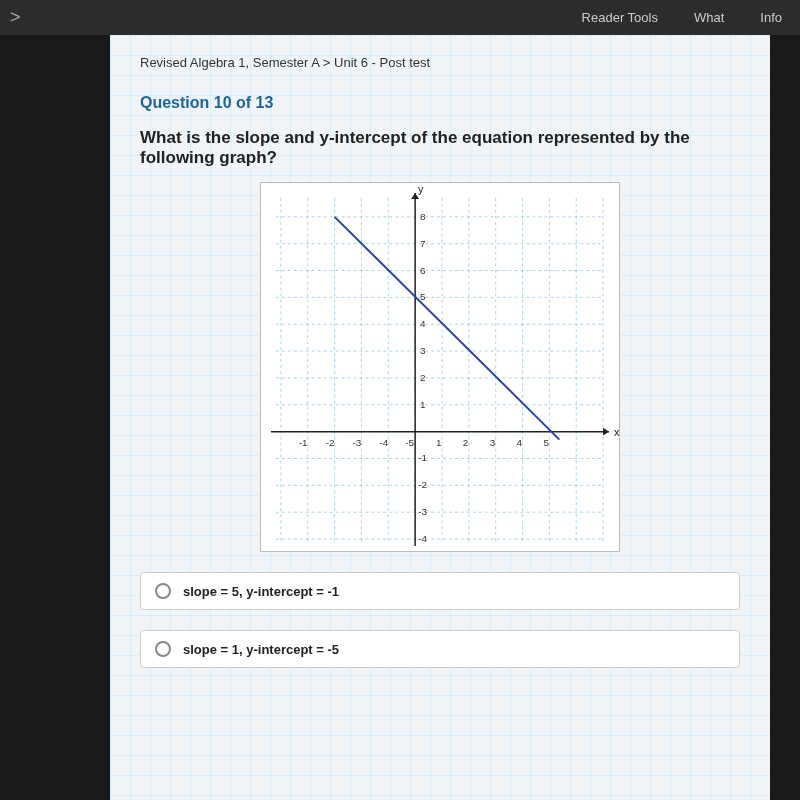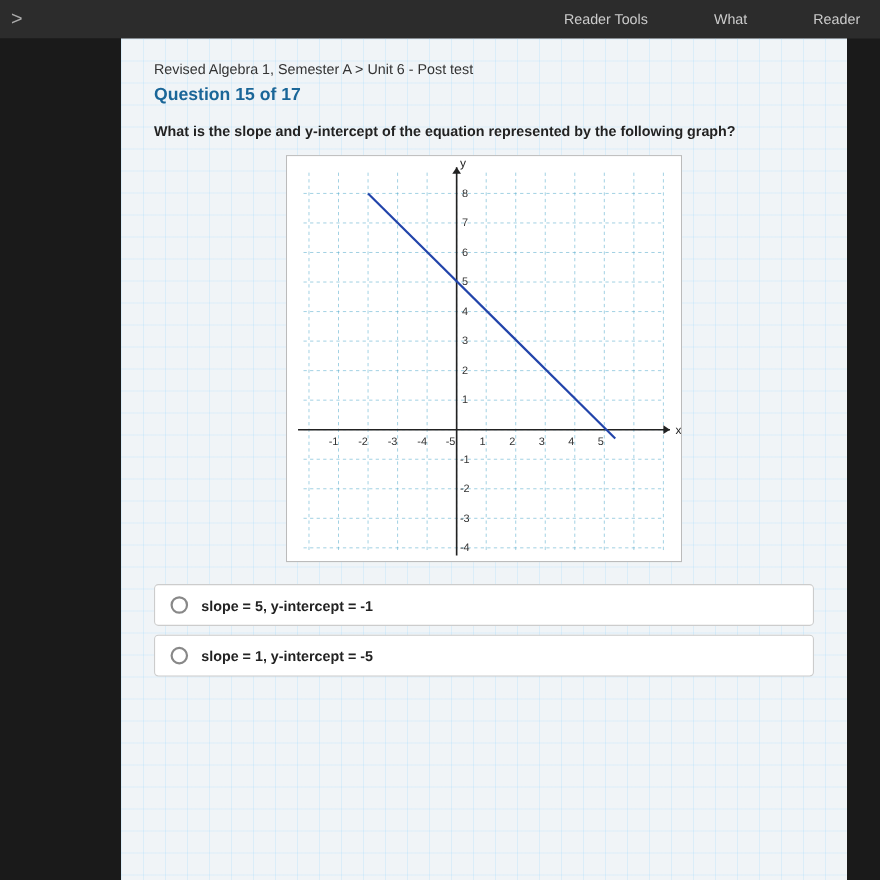--- a/index.html
+++ b/index.html
@@ -27,21 +27,20 @@
       position: absolute;
       left: 10px;
       color: #aaa;
       font-size: 18px;
       cursor: pointer;
     }
     .top-bar-nav {
       display: flex;
       align-items: center;
       height: 100%;
-      gap: 24px;
     }
     .top-bar-nav span {
       color: #ccc;
       font-size: 13px;
       padding: 0 18px;
       height: 100%;
       display: flex;
       align-items: center;
       cursor: pointer;
     }
@@ -58,32 +57,32 @@
         linear-gradient(rgba(100,200,255,0.15) 1px, transparent 1px),
         linear-gradient(90deg, rgba(100,200,255,0.15) 1px, transparent 1px);
       background-size: 20px 20px;
       padding: 20px 30px;
       overflow-y: auto;
     }
 
     .breadcrumb {
       font-size: 13px;
       color: #333;
-      margin-bottom: 8px;
+      margin-bottom: 24px;
     }
 
     .question-header {
       font-size: 16px;
       color: #1a6698;
       font-weight: bold;
       margin-bottom: 16px;
     }
 
     .question-text {
-      font-size: 13px;
+      font-size: 17px;
       color: #222;
       margin-bottom: 14px;
       font-weight: bold;
     }
 
     
     .graph-container {
       background: white;
       border: 1px solid #bbb;
       width: 360px;
@@ -94,21 +93,21 @@
 
     .graph-canvas {
       width: 100%;
       height: 100%;
     }
 
     
     .answer-choices {
       display: flex;
       flex-direction: column;
-      gap: 8px;
+      gap: 20px;
       margin-top: 10px;
     }
 
     .answer-choice {
       display: flex;
       align-items: center;
       background: white;
       border: 1px solid #ccc;
       border-radius: 4px;
       padding: 10px 14px;
@@ -139,31 +138,31 @@
     }
   </style>
 </head>
 <body>
 
 <div class="top-bar">
   <span class="top-bar-chevron">&gt;</span>
   <div class="top-bar-nav">
     <span>Reader Tools</span>
     <span>What</span>
-    <span>Reader</span>
+    <span>Info</span>
   </div>
 </div>
 
 <div class="left-sidebar"></div>
 
 <div class="main-content">
 
   <div class="breadcrumb">Revised Algebra 1, Semester A &gt; Unit 6 - Post test</div>
 
-  <div class="question-header">Question 15 of 17</div>
+  <div class="question-header">Question 10 of 13</div>
 
   <div class="question-text">What is the slope and y-intercept of the equation represented by the following graph?</div>
 
   <div class="graph-container">
     <svg class="graph-canvas" viewBox="0 0 360 370">
 
       <rect width="360" height="370" fill="white"></rect>
 
       <line x1="15" y1="250" x2="345" y2="250" stroke="#55aacc" stroke-width="0.5" stroke-dasharray="3,3"></line>
       <line x1="15" y1="223" x2="345" y2="223" stroke="#55aacc" stroke-width="0.5" stroke-dasharray="3,3"></line>

